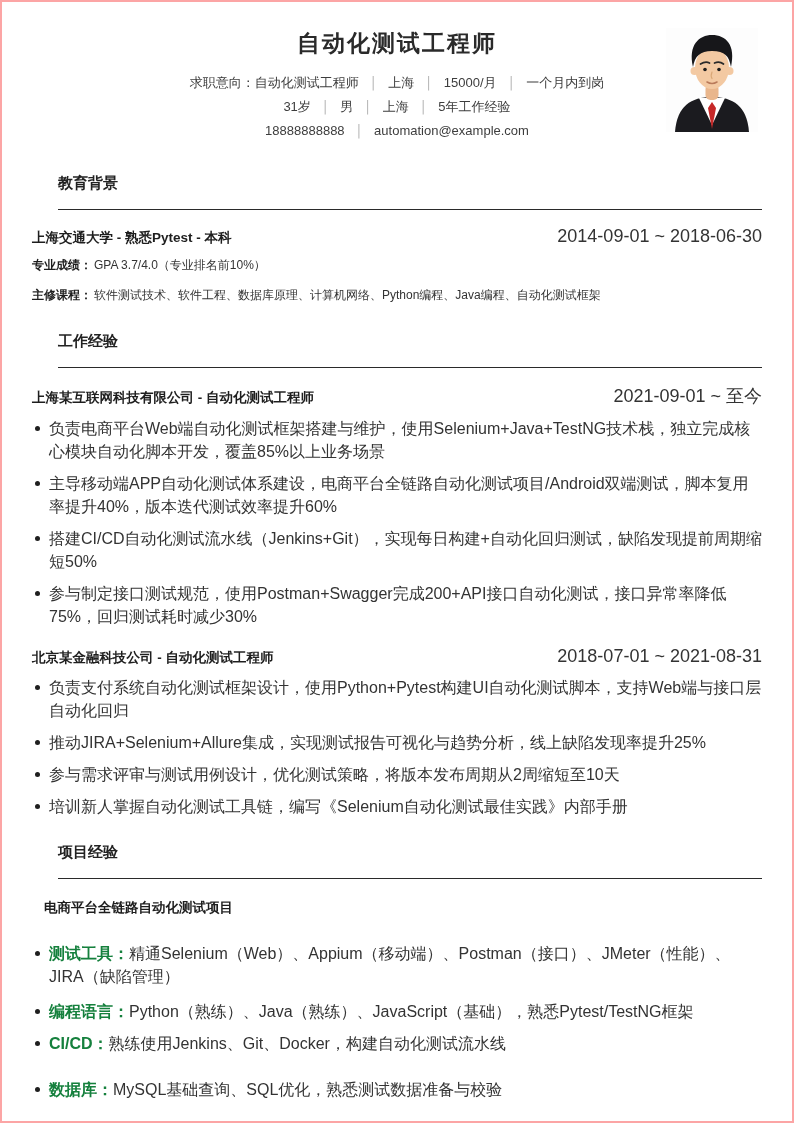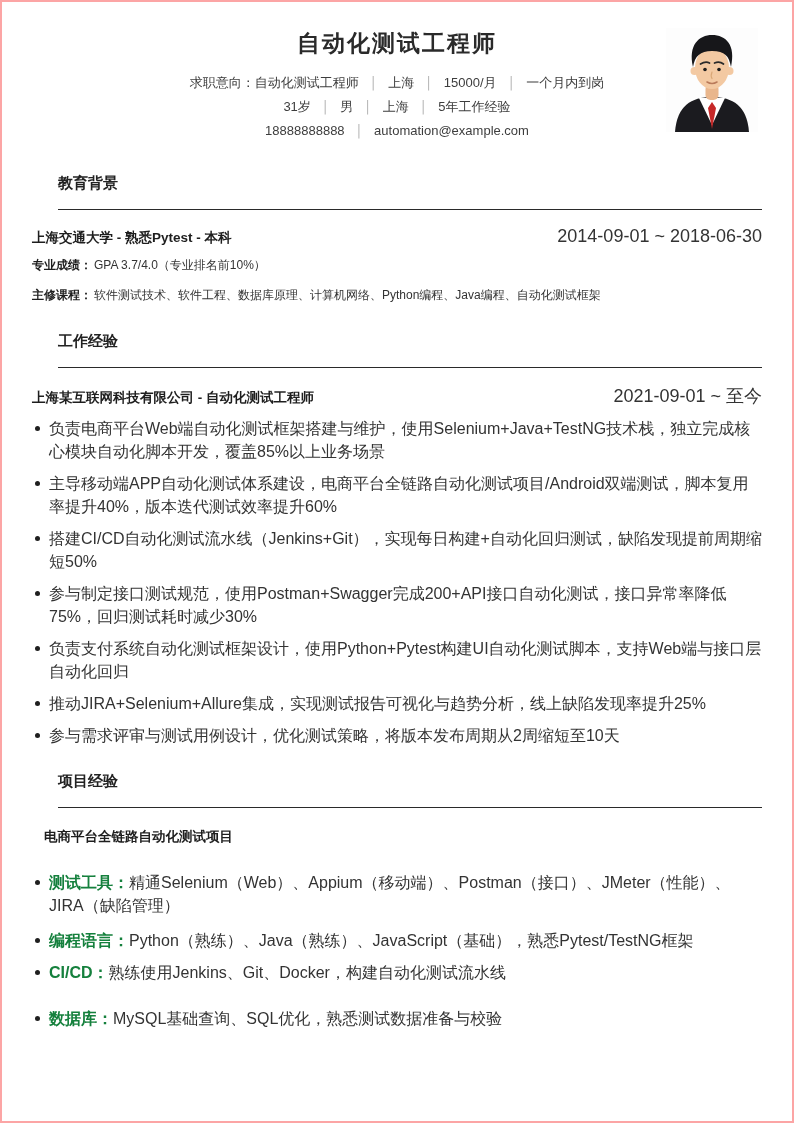--- a/index.html
+++ b/index.html
@@ -98,25 +98,30 @@
         <span class="entry-date">2021-09-01 ~ 至今</span>
       </div>
       <ul class="bullets">
 
       <li>负责电商平台Web端自动化测试框架搭建与维护，使用Selenium+Java+TestNG技术栈，独立完成核心模块自动化脚本开发，覆盖85%以上业务场景</li>
           <li>主导移动端APP自动化测试体系建设，电商平台全链路自动化测试项目/Android双端测试，脚本复用率提升40%，版本迭代测试效率提升60%</li>
           <li>搭建CI/CD自动化测试流水线（Jenkins+Git），实现每日构建+自动化回归测试，缺陷发现提前周期缩短50%</li>
           <li>参与制定接口测试规范，使用Postman+Swagger完成200+API接口自动化测试，接口异常率降低75%，回归测试耗时减少30%</li>
         </ul>
 
+      <div class="entry-head" style="margin-top:18px;">
+        <span class="entry-title">北京某金融科技公司 - 自动化测试工程师</span>
+        <span class="entry-date">2018-07-01 ~ 2021-08-31</span>
+      </div>
       <ul class="bullets">
 
       <li>负责支付系统自动化测试框架设计，使用Python+Pytest构建UI自动化测试脚本，支持Web端与接口层自动化回归</li>
           <li>推动JIRA+Selenium+Allure集成，实现测试报告可视化与趋势分析，线上缺陷发现率提升25%</li>
           <li>参与需求评审与测试用例设计，优化测试策略，将版本发布周期从2周缩短至10天</li>
+          <li>培训新人掌握自动化测试工具链，编写《Selenium自动化测试最佳实践》内部手册</li>
         </ul>
     </div>
 
     <div class="section">
       <div class="sec-title">项目经验</div>
       <div>
 
       <div class="project-item">电商平台全链路自动化测试项目</div>
         </div>
     </div>

